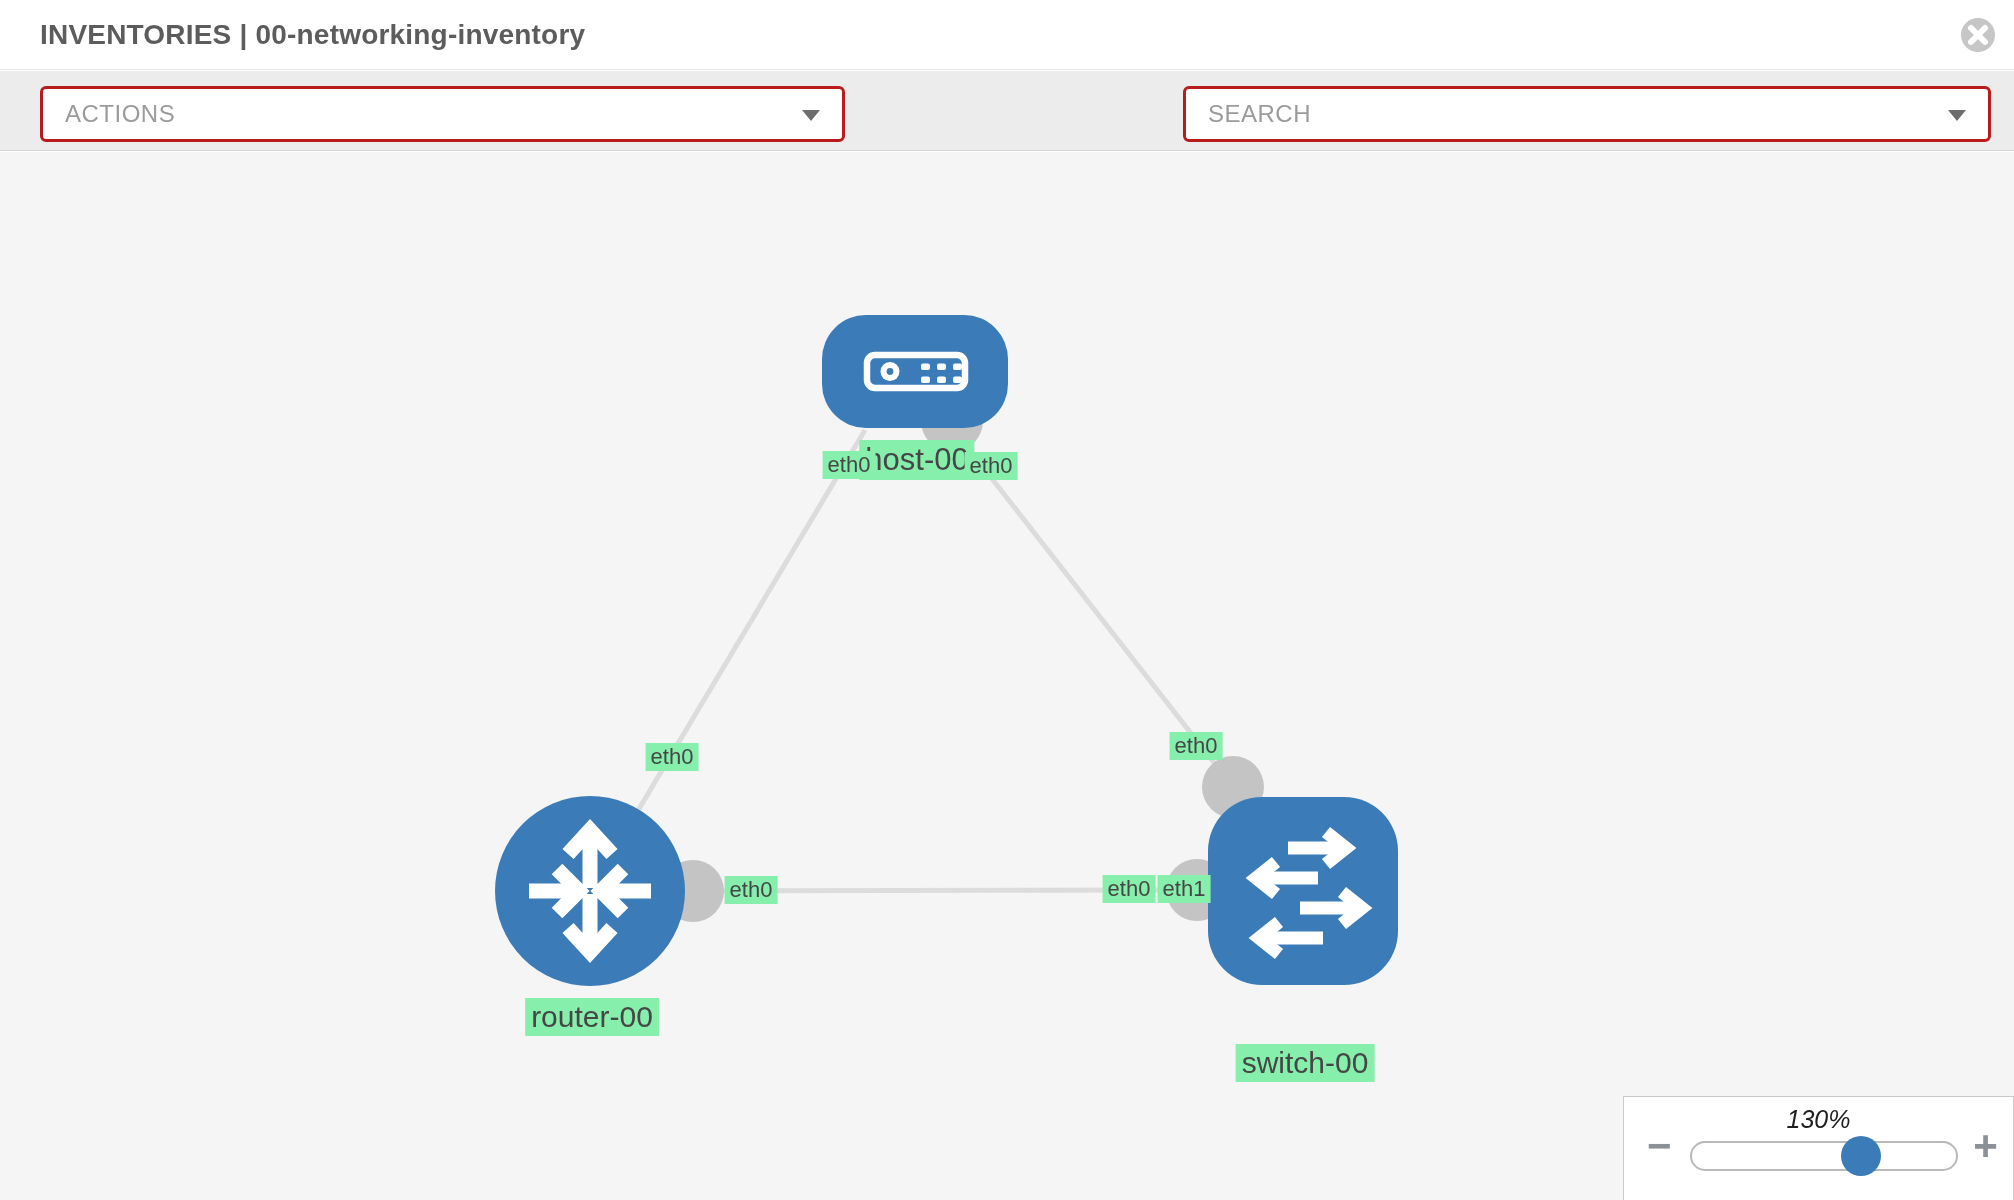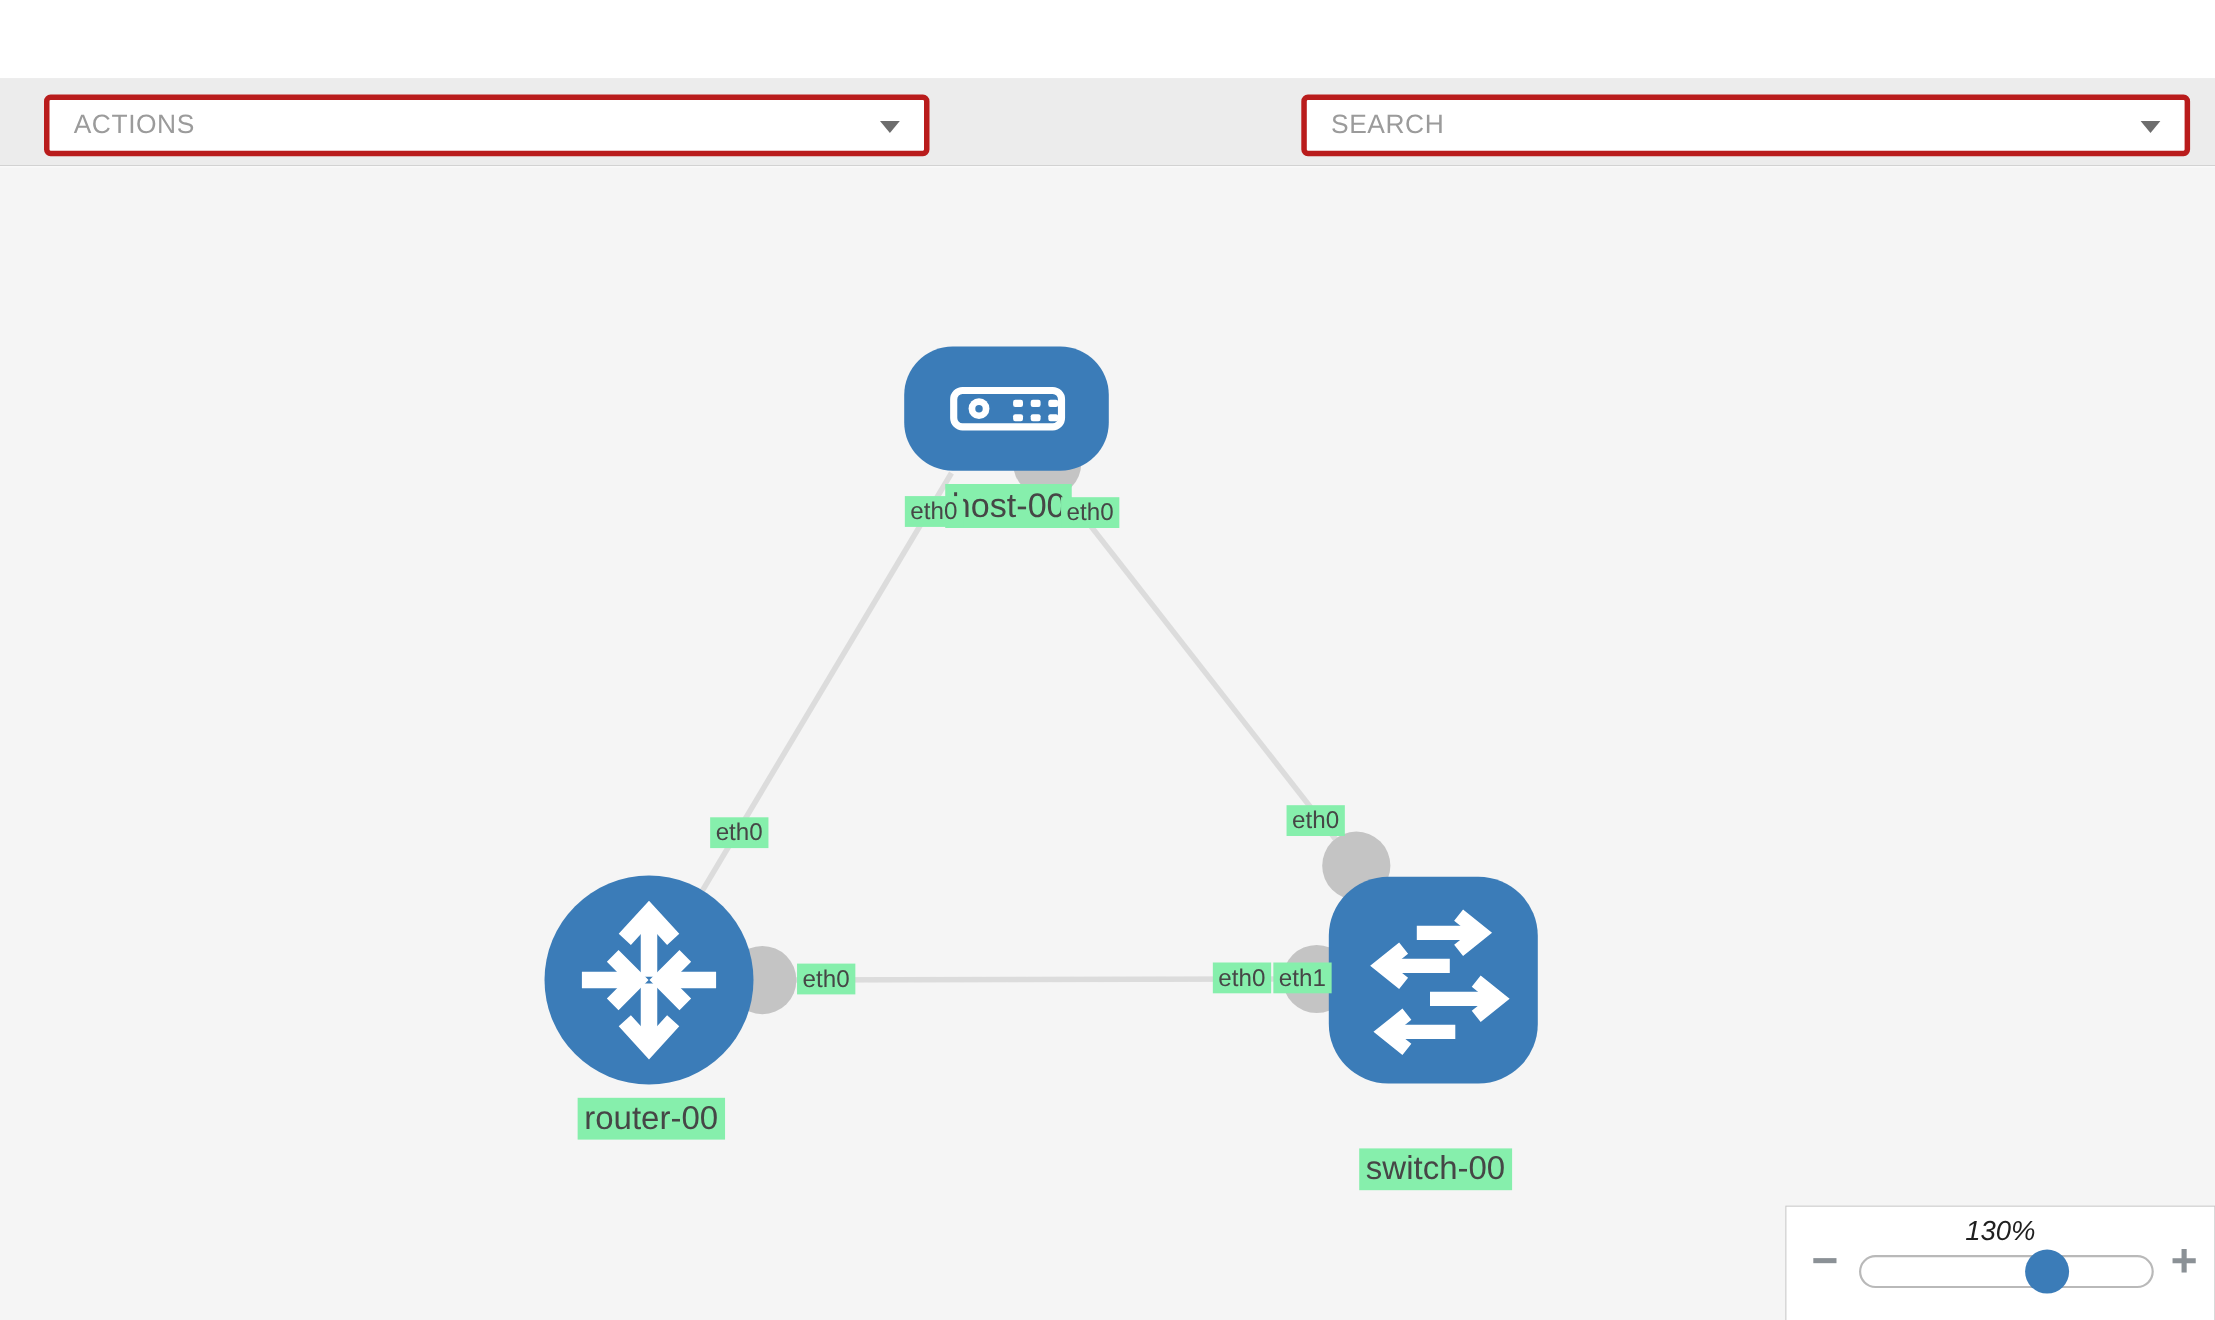--- a/index.html
+++ b/index.html
@@ -14,21 +14,21 @@
             background:#ffffff; border-bottom:1px solid #e4e4e4; }
   .page-title { position:absolute; left:40px; top:0; line-height:70px;
                 font-size:28px; font-weight:bold; color:#5c5c5c; letter-spacing:0.2px; }
   .close-btn { position:absolute; right:18px; top:17px; width:36px; height:36px;
                border:none; background:transparent; padding:0; cursor:pointer; }
 
   
   .toolbar { position:absolute; left:0; top:71px; width:2014px; height:80px;
              background:#ececec; border-bottom:1px solid #d2d2d2; }
   .select-box { position:absolute; top:15px; height:56px; background:#ffffff;
-                border:5px solid #b91c1c; border-radius:6px; display:flex;
+                border:3px solid #b91c1c; border-radius:6px; display:flex;
                 align-items:center; padding:0 22px; cursor:pointer; }
   .select-box .ph { font-size:24px; color:#9b9b9b; letter-spacing:0.5px; }
   .caret { position:absolute; right:22px; top:50%; margin-top:-4px; width:0; height:0;
            border-left:9px solid transparent; border-right:9px solid transparent;
            border-top:11px solid #6d6d6d; }
   .actions-box { left:40px; width:805px; }
   .search-box  { left:1183px; width:808px; }
   .tool-icon { position:absolute; top:94px; width:48px; height:48px; cursor:pointer; }
   .wrench { left:1054px; }
   .key    { left:1112px; }
@@ -62,20 +62,30 @@
                 cursor:pointer; }
   .zoom-thumb { position:absolute; left:64%; top:50%; width:40px; height:40px;
                 margin-left:-20px; margin-top:-20px; border-radius:50%;
                 background:#3b7cb8; cursor:grab; }
 </style>
 </head>
 <body>
 
 <div class="stage">
 
+  <div class="header">
+    <div class="page-title">INVENTORIES | 00-networking-inventory</div>
+    <button class="close-btn">
+      <svg viewBox="0 0 36 36">
+        <circle cx="18" cy="18" r="17" fill="#c6c6c6"></circle>
+        <line x1="11" y1="11" x2="25" y2="25" stroke="#ffffff" stroke-width="6" stroke-linecap="round"></line>
+        <line x1="25" y1="11" x2="11" y2="25" stroke="#ffffff" stroke-width="6" stroke-linecap="round"></line>
+      </svg>
+    </button>
+  </div>
 
   <div class="toolbar">
     <div class="select-box actions-box">
       <span class="ph">ACTIONS</span>
       <span class="caret"></span>
     </div>
 
     <svg class="tool-icon wrench" viewBox="0 0 48 48">
       <line x1="10" y1="38" x2="26" y2="22" stroke="#8b9196" stroke-width="9" stroke-linecap="round"></line>
       <circle cx="33" cy="15" r="8.5" fill="none" stroke="#8b9196" stroke-width="8"></circle>

